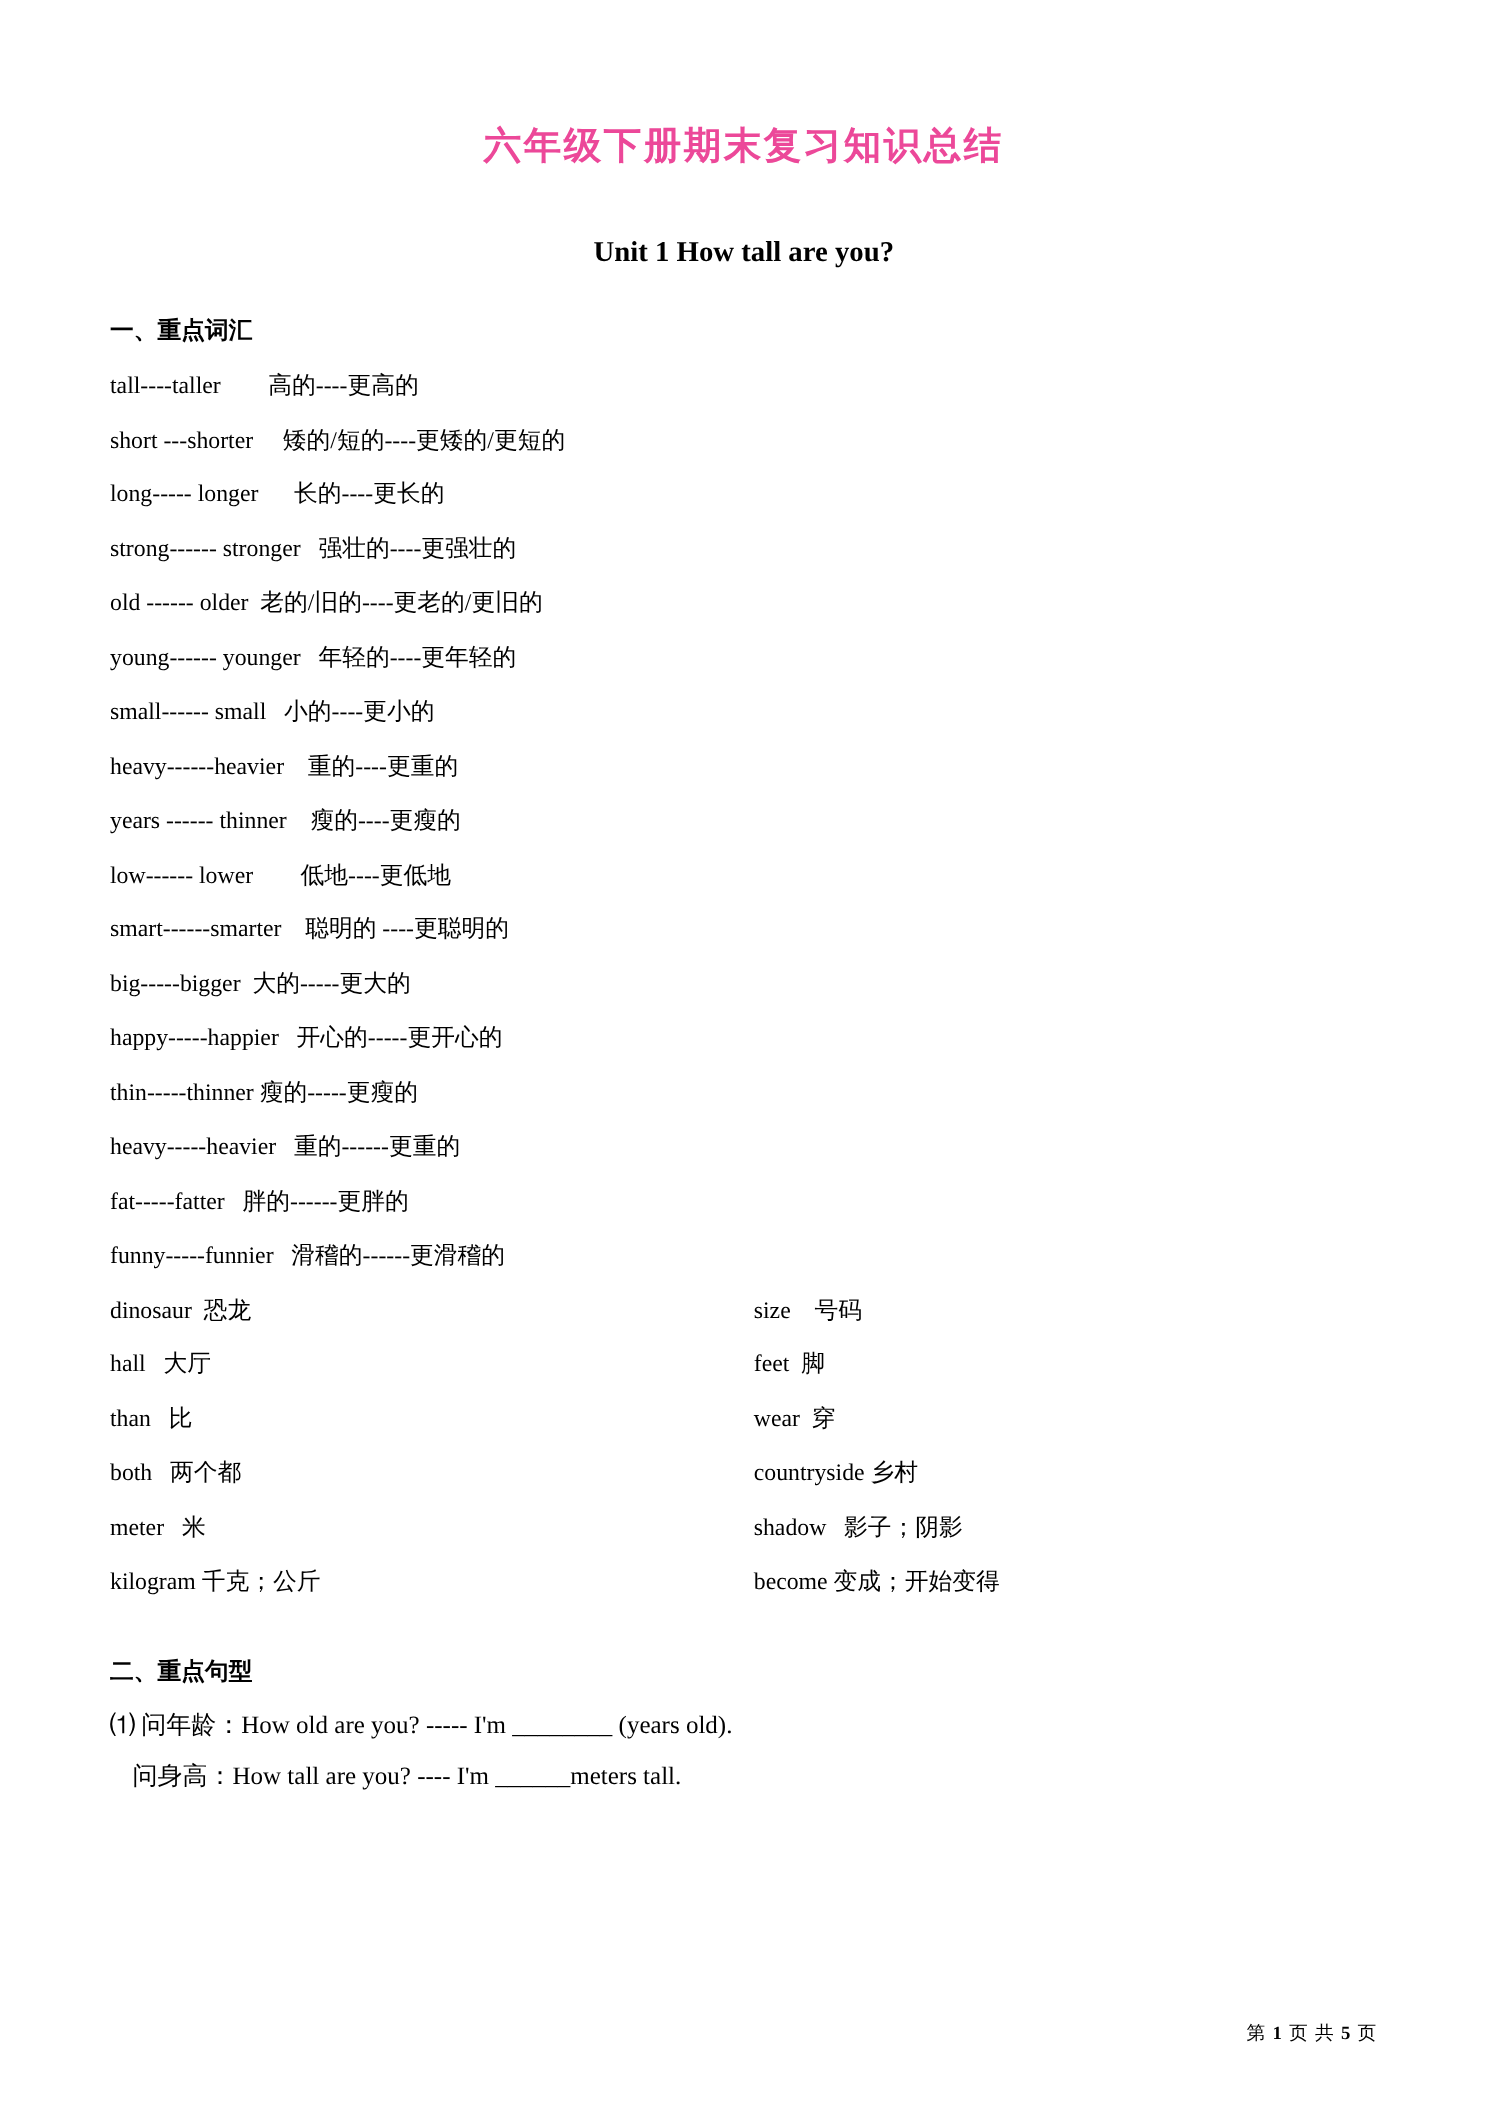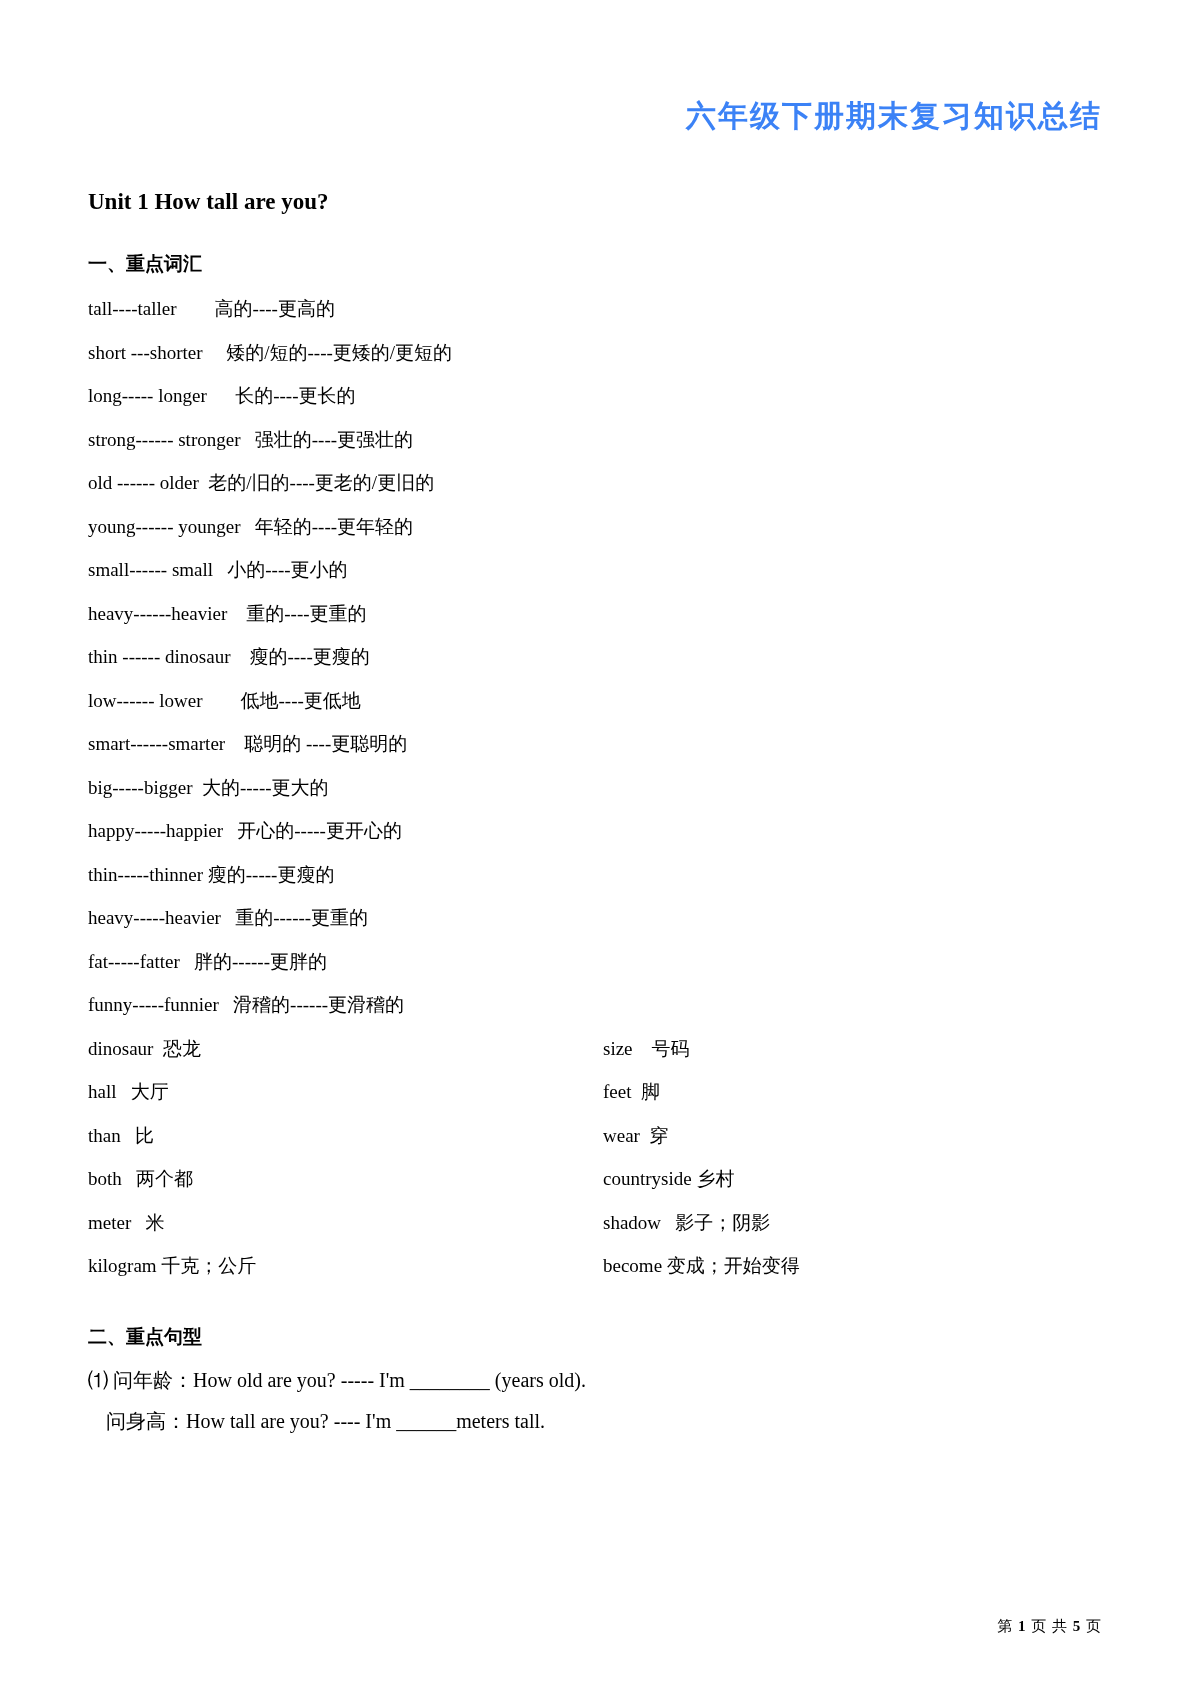--- a/index.html
+++ b/index.html
@@ -16,30 +16,30 @@
     overflow: hidden;
   }
   .page {
     position: relative;
     width: 1190px;
     height: 1682px;
     box-sizing: border-box;
     padding: 78px 88px 40px 88px;
   }
   .doc-title {
-    text-align: right;
+    text-align: center;
     font-family: "DejaVu Serif", serif;
     font-size: 30px;
     font-weight: 700;
     letter-spacing: 2px;
     margin: 18px 0 0 0;
-    color: #3b82f6;
+    color: #ec4899;
   }
   .unit-title {
-    text-align: left;
+    text-align: center;
     font-family: "Liberation Serif", serif;
     font-size: 23px;
     font-weight: 700;
     margin: 52px 0 0 0;
   }
   .section-head {
     font-family: "Liberation Sans", sans-serif;
     font-size: 19px;
     font-weight: 700;
     margin: 36px 0 10px 0;
@@ -106,21 +106,21 @@
 
   <div class="vocab-list">
     <div class="vocab-line">tall----taller        高的----更高的</div>
     <div class="vocab-line">short ---shorter     矮的/短的----更矮的/更短的</div>
     <div class="vocab-line">long----- longer      长的----更长的</div>
     <div class="vocab-line">strong------ stronger   强壮的----更强壮的</div>
     <div class="vocab-line">old ------ older  老的/旧的----更老的/更旧的</div>
     <div class="vocab-line">young------ younger   年轻的----更年轻的</div>
     <div class="vocab-line">small------ small   小的----更小的</div>
     <div class="vocab-line">heavy------heavier    重的----更重的</div>
-    <div class="vocab-line">thin ------ dinosaur    瘦的----更瘦的</div>
+    <div class="vocab-line">years ------ thinner    瘦的----更瘦的</div>
     <div class="vocab-line">low------ lower        低地----更低地</div>
     <div class="vocab-line">smart------smarter    聪明的 ----更聪明的</div>
     <div class="vocab-line">big-----bigger  大的-----更大的</div>
     <div class="vocab-line">happy-----happier   开心的-----更开心的</div>
     <div class="vocab-line">thin-----thinner 瘦的-----更瘦的</div>
     <div class="vocab-line">heavy-----heavier   重的------更重的</div>
     <div class="vocab-line">fat-----fatter   胖的------更胖的</div>
     <div class="vocab-line">funny-----funnier   滑稽的------更滑稽的</div>
   </div>
 

